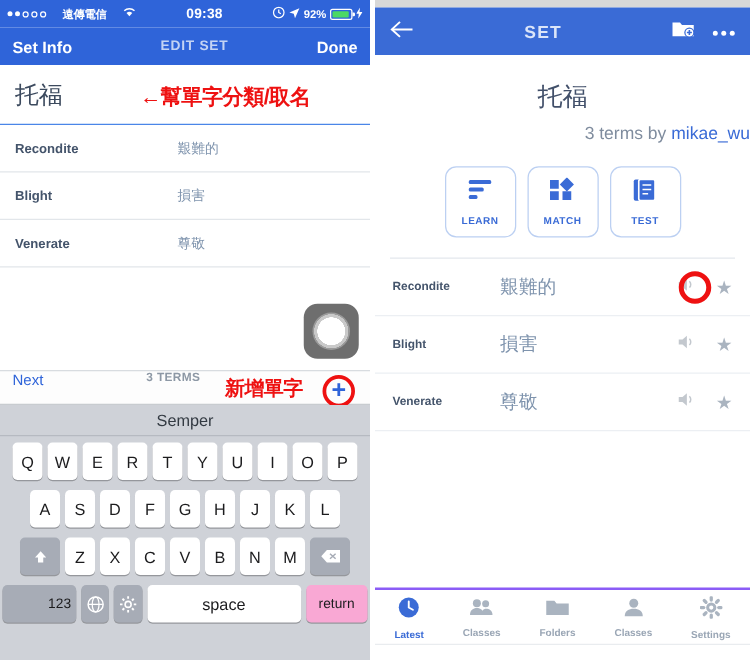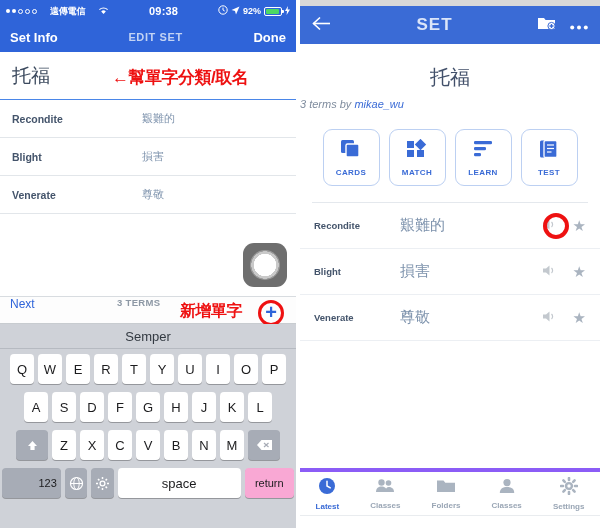--- a/index.html
+++ b/index.html
@@ -111,24 +111,24 @@
   .kb-row.r2{padding-left:12px;padding-right:12px;}
 
   
   .panel-right{position:absolute;left:300px;top:0;width:300px;height:528px;background:#fff;overflow:hidden;}
   .rt-strip{height:6px;background:#d8d8d8;}
   .rt-navbar{
     height:38px;background:#3a6bd6;color:#fff;
     display:flex;align-items:center;padding:0 12px;box-sizing:border-box;
   }
   .rt-back{font-size:18px;line-height:1;}
-  .rt-title{flex:1;text-align:center;font-size:17px;font-weight:bold;letter-spacing:1px;color:#dbe5f9;}
+  .rt-title{flex:1;text-align:center;font-size:14px;font-weight:bold;letter-spacing:1px;color:#dbe5f9;}
   .rt-actions{display:flex;align-items:center;gap:14px;}
   .rt-set-title{text-align:center;font-size:20px;color:#42506a;margin-top:20px;}
-  .rt-sub{text-align:left;font-size:11px;color:#7f8c9e;margin-top:7px;font-style:italic;}
+  .rt-sub{text-align:right;font-size:14px;color:#7f8c9e;margin-top:7px;}
   .rt-sub b{color:#3a6bd6;font-weight:normal;}
 
   .modes{display:flex;justify-content:center;gap:9px;margin-top:19px;}
   .mode{
     width:55px;height:55px;border:1px solid #bcd0f2;border-radius:9px;
     display:flex;flex-direction:column;align-items:center;justify-content:center;
     gap:5px;background:#fff;
   }
   .mode .lbl{font-size:8px;color:#3a6bd6;font-weight:bold;letter-spacing:0.4px;}
   .rt-divider{height:1px;background:#e4e8ed;margin:16px 12px 0 12px;}
@@ -142,21 +142,21 @@
   .rt-icons{display:flex;align-items:center;gap:16px;}
   .spk{opacity:.45;}
   .star{color:#aab4c0;font-size:15px;}
   .red-ring{
     position:absolute;left:243px;top:10px;width:26px;height:26px;
     border:4px solid #ee1111;border-radius:50%;box-sizing:border-box;
   }
 
   .tabbar{
     position:absolute;left:0;bottom:12px;width:300px;height:44px;
-    background:#fff;border-top:4px solid #8b5cf6;
+    background:#fff;border-top:2px solid #8b5cf6;
     display:flex;align-items:center;justify-content:space-around;
   }
   .tab{display:flex;flex-direction:column;align-items:center;gap:3px;}
   .tab .lbl{font-size:8px;color:#9aa6b5;font-weight:bold;}
   .tab.active .lbl{color:#3a6bd6;}
   .rt-bottom{position:absolute;left:0;bottom:0;width:300px;height:12px;background:#fff;border-top:1px solid #e9ecef;}
 </style>
 </head>
 <body>
 
@@ -355,46 +355,37 @@
 
     <div class="rt-set-title">托福</div>
     <div class="rt-sub">
       <span>3 terms by </span><b>mikae_wu</b>
     </div>
 
     <div class="modes">
       <div class="mode">
         <span>
           <svg width="22" height="20" viewBox="0 0 22 20">
-              <rect x="1" y="1" width="13" height="13" rx="1.5" fill="#3a6bd6"></rect>
-              <rect x="6" y="5" width="13" height="13" rx="1.5" fill="#3a6bd6" stroke="#fff" stroke-width="1.4"></rect>
-            </svg>
-        </span>
-        <span class="lbl">CARDS</span>
+              <rect x="2" y="2" width="18" height="3.2" rx="1.3" fill="#3a6bd6"></rect>
+              <rect x="2" y="8" width="12" height="3.2" rx="1.3" fill="#3a6bd6"></rect>
+              <rect x="2" y="14" width="7" height="3.2" rx="1.3" fill="#3a6bd6"></rect>
+            </svg>
+        </span>
+        <span class="lbl">LEARN</span>
       </div>
       <div class="mode">
         <span>
           <svg width="22" height="20" viewBox="0 0 22 20">
               <rect x="1" y="2" width="7" height="7" fill="#3a6bd6"></rect>
               <rect x="1" y="11" width="7" height="7" fill="#3a6bd6"></rect>
               <rect x="11" y="11" width="7" height="7" fill="#3a6bd6"></rect>
               <rect x="10.5" y="1.5" width="8" height="8" fill="#3a6bd6" transform="rotate(45 14.5 5.5)"></rect>
             </svg>
         </span>
         <span class="lbl">MATCH</span>
-      </div>
-      <div class="mode">
-        <span>
-          <svg width="22" height="20" viewBox="0 0 22 20">
-              <rect x="2" y="2" width="18" height="3.2" rx="1.3" fill="#3a6bd6"></rect>
-              <rect x="2" y="8" width="12" height="3.2" rx="1.3" fill="#3a6bd6"></rect>
-              <rect x="2" y="14" width="7" height="3.2" rx="1.3" fill="#3a6bd6"></rect>
-            </svg>
-        </span>
-        <span class="lbl">LEARN</span>
       </div>
       <div class="mode">
         <span>
           <svg width="22" height="20" viewBox="0 0 22 20">
               <rect x="2" y="1.5" width="12" height="17" rx="1.5" fill="#3a6bd6"></rect>
               <rect x="6" y="1.5" width="13" height="17" rx="1.5" fill="#3a6bd6" stroke="#fff" stroke-width="1.3"></rect>
               <g stroke="#fff" stroke-width="1.2">
                 <path d="M9 6 H16"></path>
                 <path d="M9 9.5 H16"></path>
                 <path d="M9 13 H13.5"></path>

